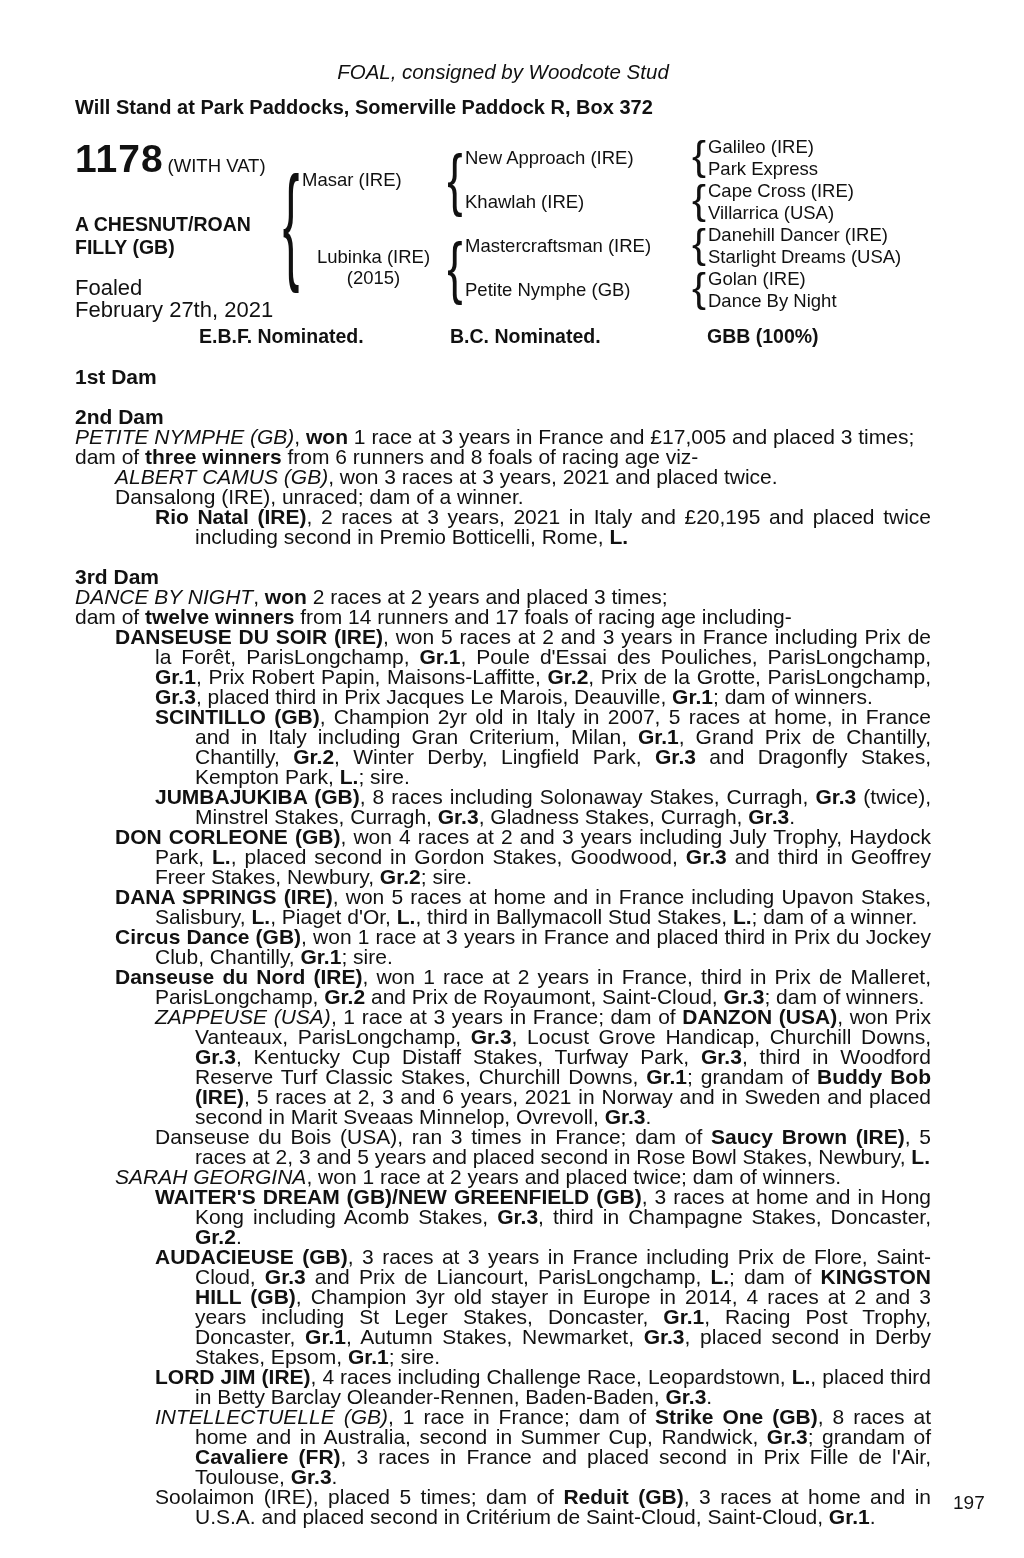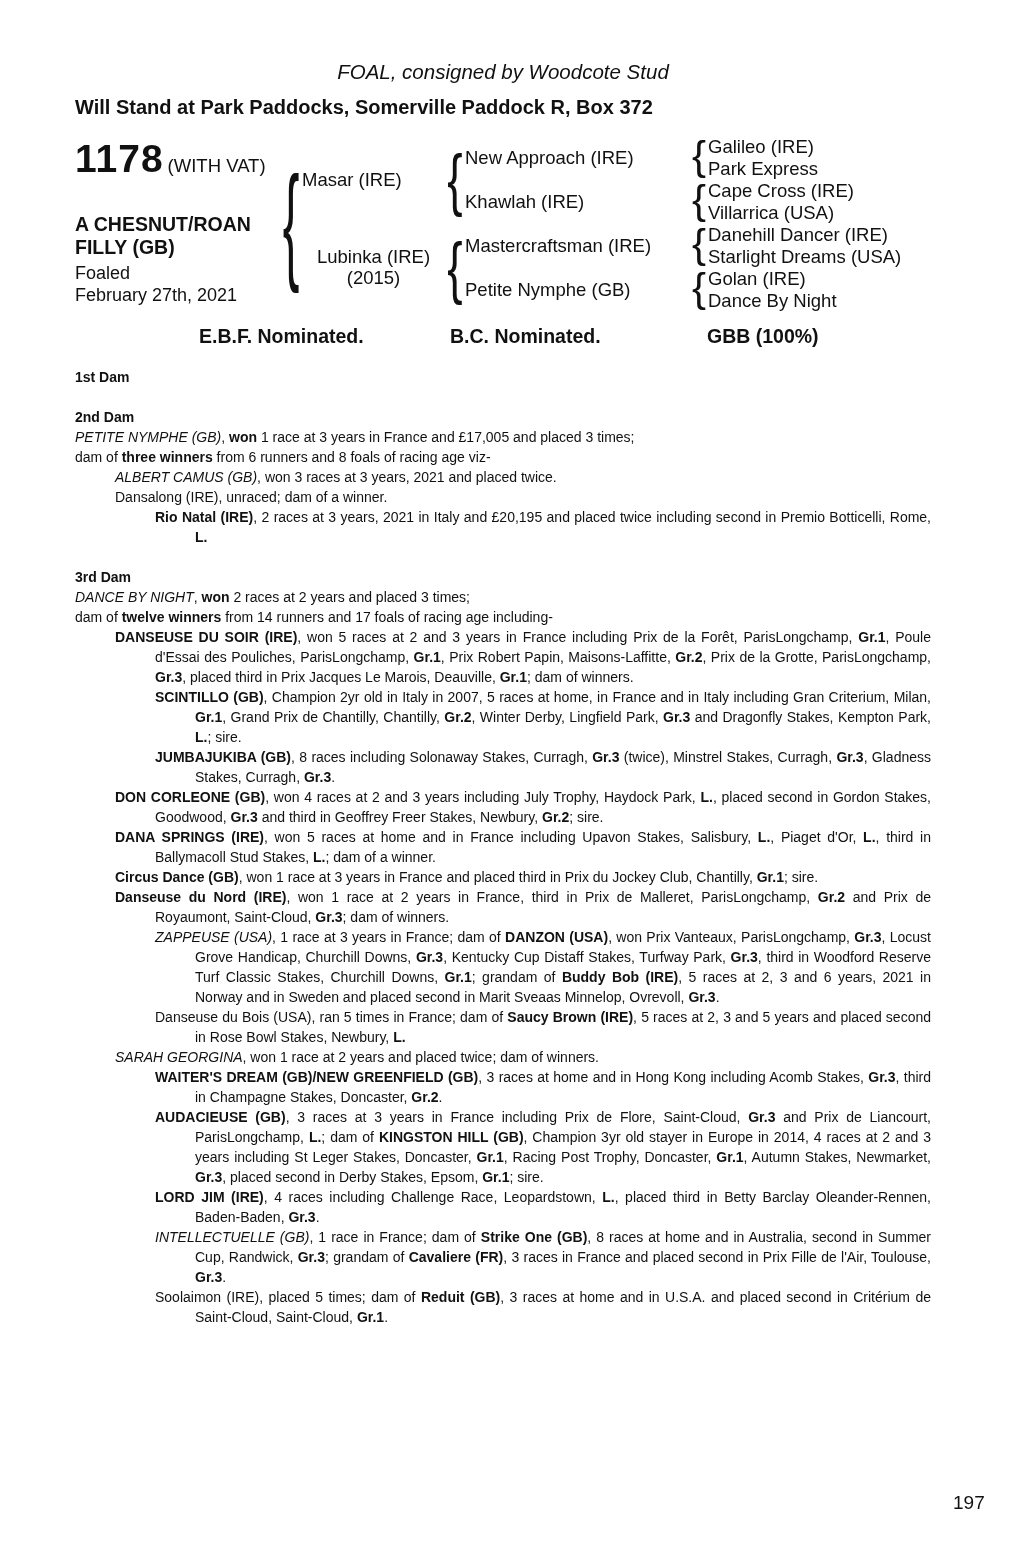--- a/index.html
+++ b/index.html
@@ -38,41 +38,41 @@
   .ped-cell{display:flex;align-items:center;font-size:18.5px;line-height:21px;}
   .ped-col1{
     grid-column:1;grid-row:1/9;
     align-self:start;
     padding-top:2px;
   }
   .lot-line{white-space:nowrap;}
   .lot-num{font-weight:bold;font-size:39px;letter-spacing:1px;}
   .lot-vat{font-size:18.5px;margin-left:4px;}
   .lot-desc{font-weight:bold;font-size:19.5px;line-height:23px;margin-top:32px;}
-  .lot-foaled{font-size:18px;line-height:22px;margin-top:3px;}
+  .lot-foaled{font-size:22px;line-height:22px;margin-top:18px;}
   .brace-cell{display:flex;align-items:center;justify-content:center;height:100%;}
   .brace{
     font-weight:400;
     line-height:1;
     display:block;
     transform-origin:center;
   }
   .brace-main{font-size:50px;transform:scaleY(2.55);}
   .brace-parent{font-size:46px;transform:scaleY(1.5);}
   .brace-gp{font-size:42px;transform:scaleY(0.95);}
   .dam-cell{display:flex;flex-direction:column;justify-content:center;}
   
   .nominations{
     position:relative;height:22px;margin-top:14px;
     font-weight:bold;font-size:19.5px;
   }
   .nominations span{position:absolute;top:0;white-space:nowrap;}
   .nom-1{left:124px;} .nom-2{left:375px;} .nom-3{left:632px;text-align:center;}
   
-  .sections{font-size:14px;line-height:20px;}
+  .sections{font-size:21px;line-height:20px;}
   .sec-heading{font-weight:bold;margin-top:20px;}
   .para{text-align:justify;}
   .para .b{font-weight:bold;}
   .para .i{font-style:italic;}
   .folio{
     position:absolute;left:953px;top:1492px;
     font-size:19px;
   }
 </style>
 </head>
@@ -189,21 +189,21 @@
         <div class="para" style="padding-left: 40px; text-indent: -40px;"><span class="i">DANCE BY NIGHT</span><span>, </span><span class="b">won</span><span> 2 races at 2 years and placed 3 times;</span></div>
         <div class="para" style="padding-left: 40px; text-indent: -40px;"><span>dam of </span><span class="b">twelve winners</span><span> from 14 runners and 17 foals of racing age including-</span></div>
         <div class="para" style="padding-left: 80px; text-indent: -40px;"><span class="b">DANSEUSE DU SOIR (IRE)</span><span>, won 5 races at 2 and 3 years in France including Prix de la Forêt, ParisLongchamp, </span><span class="b">Gr.1</span><span>, Poule d'Essai des Pouliches, ParisLongchamp, </span><span class="b">Gr.1</span><span>, Prix Robert Papin, Maisons-Laffitte, </span><span class="b">Gr.2</span><span>, Prix de la Grotte, ParisLongchamp, </span><span class="b">Gr.3</span><span>, placed third in Prix Jacques Le Marois, Deauville, </span><span class="b">Gr.1</span><span>; dam of winners.</span></div>
         <div class="para" style="padding-left: 120px; text-indent: -40px;"><span class="b">SCINTILLO (GB)</span><span>, Champion 2yr old in Italy in 2007, 5 races at home, in France and in Italy including Gran Criterium, Milan, </span><span class="b">Gr.1</span><span>, Grand Prix de Chantilly, Chantilly, </span><span class="b">Gr.2</span><span>, Winter Derby, Lingfield Park, </span><span class="b">Gr.3</span><span> and Dragonfly Stakes, Kempton Park, </span><span class="b">L.</span><span>; sire.</span></div>
         <div class="para" style="padding-left: 120px; text-indent: -40px;"><span class="b">JUMBAJUKIBA (GB)</span><span>, 8 races including Solonaway Stakes, Curragh, </span><span class="b">Gr.3</span><span> (twice), Minstrel Stakes, Curragh, </span><span class="b">Gr.3</span><span>, Gladness Stakes, Curragh, </span><span class="b">Gr.3</span><span>.</span></div>
         <div class="para" style="padding-left: 80px; text-indent: -40px;"><span class="b">DON CORLEONE (GB)</span><span>, won 4 races at 2 and 3 years including July Trophy, Haydock Park, </span><span class="b">L.</span><span>, placed second in Gordon Stakes, Goodwood, </span><span class="b">Gr.3</span><span> and third in Geoffrey Freer Stakes, Newbury, </span><span class="b">Gr.2</span><span>; sire.</span></div>
         <div class="para" style="padding-left: 80px; text-indent: -40px;"><span class="b">DANA SPRINGS (IRE)</span><span>, won 5 races at home and in France including Upavon Stakes, Salisbury, </span><span class="b">L.</span><span>, Piaget d'Or, </span><span class="b">L.</span><span>, third in Ballymacoll Stud Stakes, </span><span class="b">L.</span><span>; dam of a winner.</span></div>
         <div class="para" style="padding-left: 80px; text-indent: -40px;"><span class="b">Circus Dance (GB)</span><span>, won 1 race at 3 years in France and placed third in Prix du Jockey Club, Chantilly, </span><span class="b">Gr.1</span><span>; sire.</span></div>
         <div class="para" style="padding-left: 80px; text-indent: -40px;"><span class="b">Danseuse du Nord (IRE)</span><span>, won 1 race at 2 years in France, third in Prix de Malleret, ParisLongchamp, </span><span class="b">Gr.2</span><span> and Prix de Royaumont, Saint-Cloud, </span><span class="b">Gr.3</span><span>; dam of winners.</span></div>
         <div class="para" style="padding-left: 120px; text-indent: -40px;"><span class="i">ZAPPEUSE (USA)</span><span>, 1 race at 3 years in France; dam of </span><span class="b">DANZON (USA)</span><span>, won Prix Vanteaux, ParisLongchamp, </span><span class="b">Gr.3</span><span>, Locust Grove Handicap, Churchill Downs, </span><span class="b">Gr.3</span><span>, Kentucky Cup Distaff Stakes, Turfway Park, </span><span class="b">Gr.3</span><span>, third in Woodford Reserve Turf Classic Stakes, Churchill Downs, </span><span class="b">Gr.1</span><span>; grandam of </span><span class="b">Buddy Bob (IRE)</span><span>, 5 races at 2, 3 and 6 years, 2021 in Norway and in Sweden and placed second in Marit Sveaas Minnelop, Ovrevoll, </span><span class="b">Gr.3</span><span>.</span></div>
-        <div class="para" style="padding-left: 120px; text-indent: -40px;"><span>Danseuse du Bois (USA), ran 5 times in France; dam of </span><span class="b">Saucy Brown (IRE)</span><span>, 5 races at 2, 3 and 5 years and placed second in Rose Bowl Stakes, Newbury, </span><span class="b">L.</span></div>
+        <div class="para" style="padding-left: 120px; text-indent: -40px;"><span>Danseuse du Bois (USA), ran 3 times in France; dam of </span><span class="b">Saucy Brown (IRE)</span><span>, 5 races at 2, 3 and 5 years and placed second in Rose Bowl Stakes, Newbury, </span><span class="b">L.</span></div>
         <div class="para" style="padding-left: 80px; text-indent: -40px;"><span class="i">SARAH GEORGINA</span><span>, won 1 race at 2 years and placed twice; dam of winners.</span></div>
         <div class="para" style="padding-left: 120px; text-indent: -40px;"><span class="b">WAITER'S DREAM (GB)/NEW GREENFIELD (GB)</span><span>, 3 races at home and in Hong Kong including Acomb Stakes, </span><span class="b">Gr.3</span><span>, third in Champagne Stakes, Doncaster, </span><span class="b">Gr.2</span><span>.</span></div>
         <div class="para" style="padding-left: 120px; text-indent: -40px;"><span class="b">AUDACIEUSE (GB)</span><span>, 3 races at 3 years in France including Prix de Flore, Saint-Cloud, </span><span class="b">Gr.3</span><span> and Prix de Liancourt, ParisLongchamp, </span><span class="b">L.</span><span>; dam of </span><span class="b">KINGSTON HILL (GB)</span><span>, Champion 3yr old stayer in Europe in 2014, 4 races at 2 and 3 years including St Leger Stakes, Doncaster, </span><span class="b">Gr.1</span><span>, Racing Post Trophy, Doncaster, </span><span class="b">Gr.1</span><span>, Autumn Stakes, Newmarket, </span><span class="b">Gr.3</span><span>, placed second in Derby Stakes, Epsom, </span><span class="b">Gr.1</span><span>; sire.</span></div>
         <div class="para" style="padding-left: 120px; text-indent: -40px;"><span class="b">LORD JIM (IRE)</span><span>, 4 races including Challenge Race, Leopardstown, </span><span class="b">L.</span><span>, placed third in Betty Barclay Oleander-Rennen, Baden-Baden, </span><span class="b">Gr.3</span><span>.</span></div>
         <div class="para" style="padding-left: 120px; text-indent: -40px;"><span class="i">INTELLECTUELLE (GB)</span><span>, 1 race in France; dam of </span><span class="b">Strike One (GB)</span><span>, 8 races at home and in Australia, second in Summer Cup, Randwick, </span><span class="b">Gr.3</span><span>; grandam of </span><span class="b">Cavaliere (FR)</span><span>, 3 races in France and placed second in Prix Fille de l'Air, Toulouse, </span><span class="b">Gr.3</span><span>.</span></div>
         <div class="para" style="padding-left: 120px; text-indent: -40px;"><span>Soolaimon (IRE), placed 5 times; dam of </span><span class="b">Reduit (GB)</span><span>, 3 races at home and in U.S.A. and placed second in Critérium de Saint-Cloud, Saint-Cloud, </span><span class="b">Gr.1</span><span>.</span></div>
       </div>
 
   </div>
 

